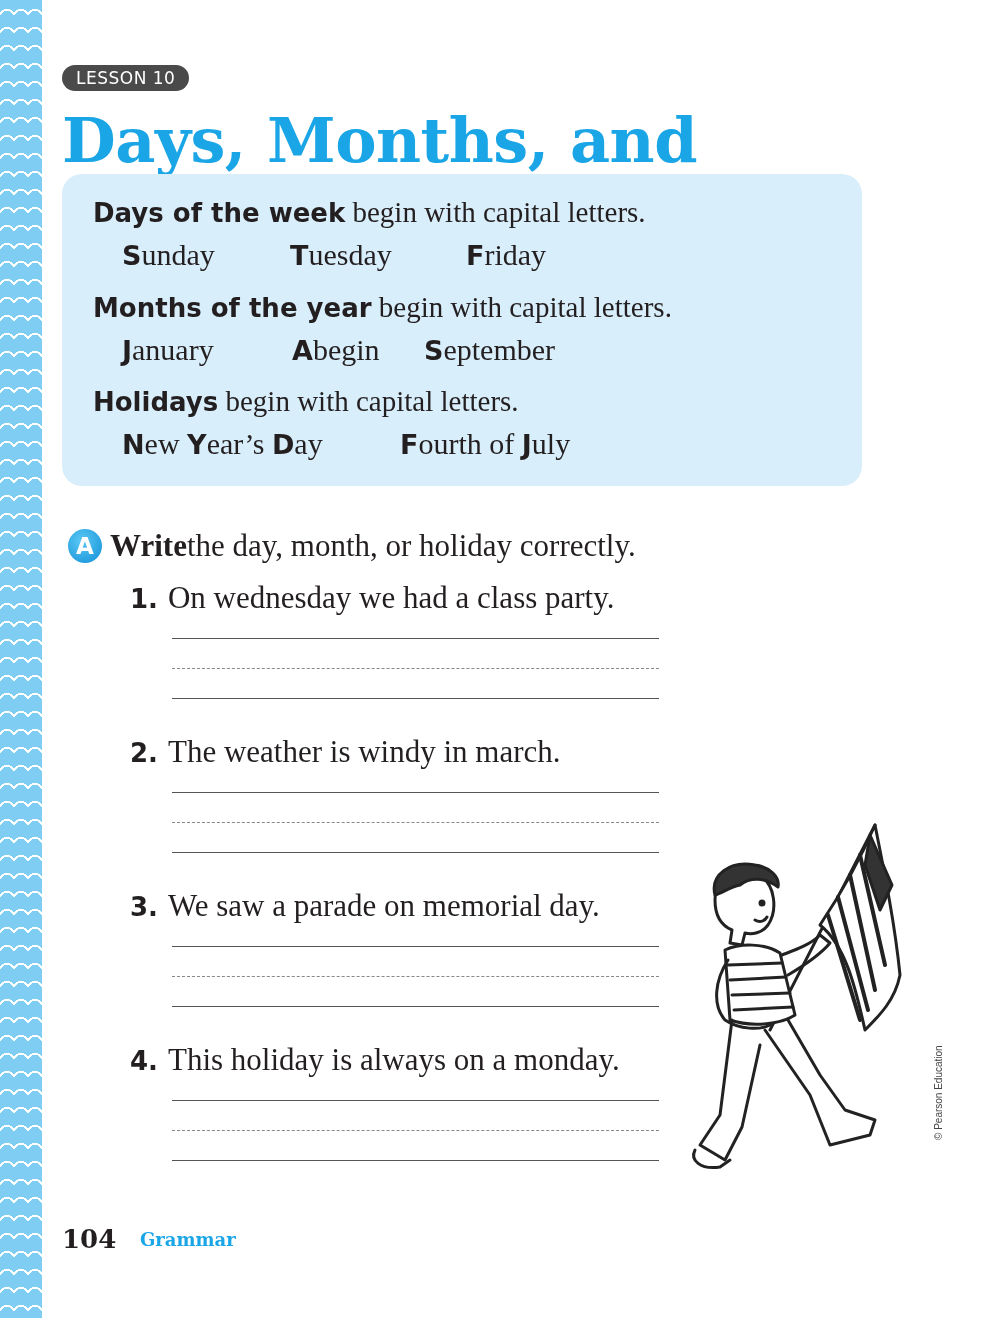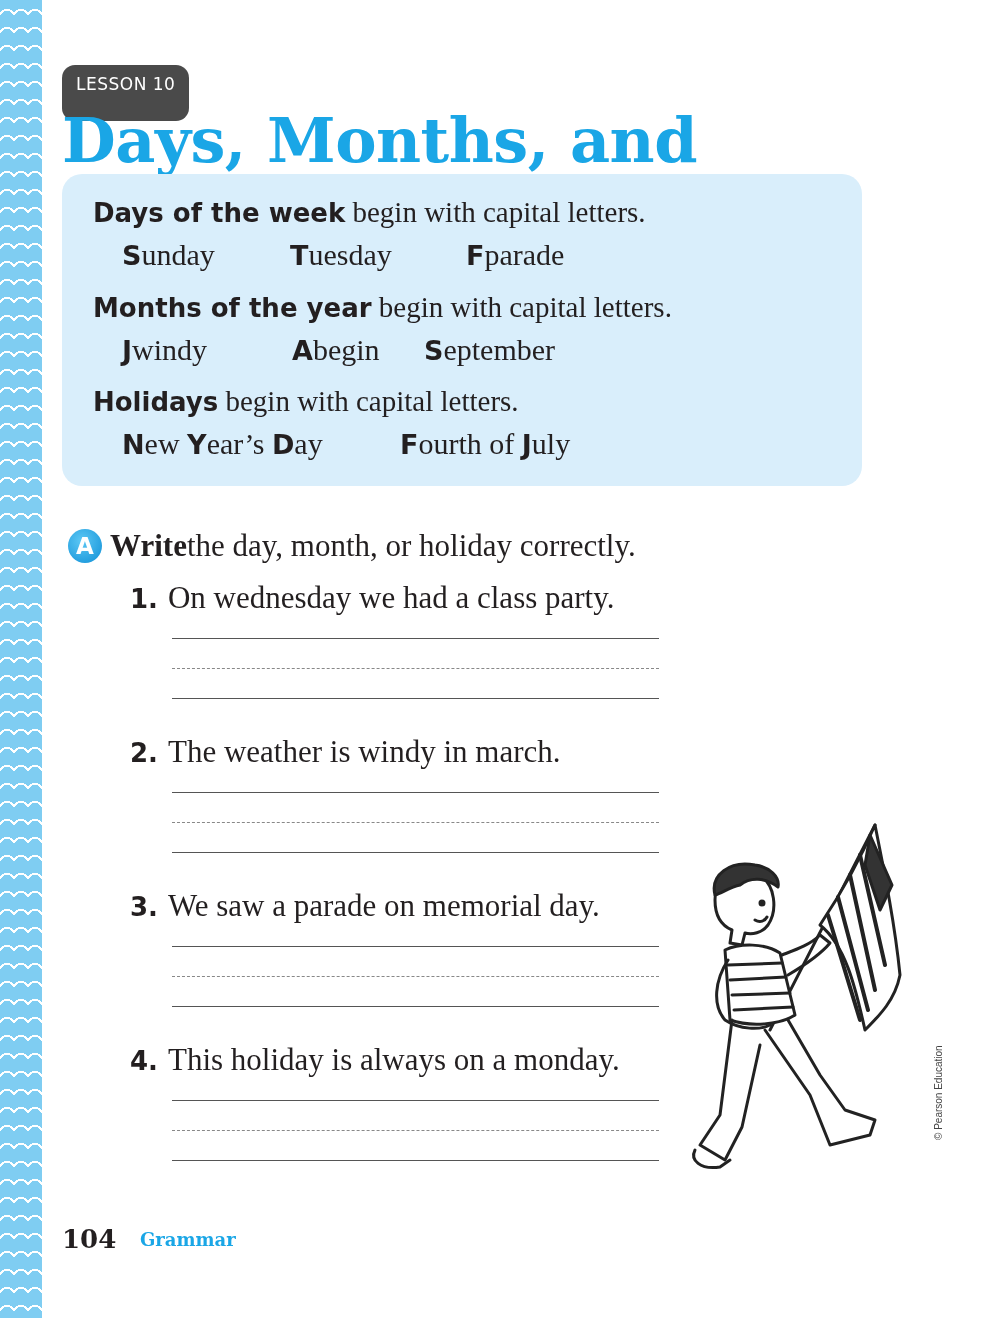--- a/index.html
+++ b/index.html
@@ -1,20 +1,20 @@
 <!DOCTYPE html>
 <html><head>
 <meta charset="utf-8">
 <style>
   html, body { margin:0; padding:0; }
   body { width:1000px; height:1318px; background:#ffffff; position:relative; overflow:hidden; font-family:"DejaVu Serif", serif; color:#231f20; }
   .wave-border { position:absolute; left:0; top:0; width:42px; height:1318px; background-color:#7fcdf2;
     background-image: radial-gradient(circle at 50% 100%, transparent 7px, #ffffff 7px, #ffffff 9px, transparent 9px);
     background-size:14px 18px; }
-  .lesson-badge { position:absolute; left:62px; top:65px; height:44px; padding:6px 14px; border-radius:13px; background:#4a4a4a; color:#fff; font-family:"DejaVu Sans", sans-serif; font-size:17px; line-height:26px; letter-spacing:0.5px; }
+  .lesson-badge { position:absolute; left:62px; top:65px; height:26px; padding:0 14px; border-radius:13px; background:#4a4a4a; color:#fff; font-family:"DejaVu Sans", sans-serif; font-size:17px; line-height:26px; letter-spacing:0.5px; }
   .title { position:absolute; left:62px; top:104px; font-family:"DejaVu Serif", serif; font-weight:bold; font-size:62px; color:#1aa6e6; letter-spacing:-0.5px; }
   .rule-box { position:absolute; left:62px; top:174px; width:800px; height:312px; background:#d9eefb; border-radius:20px; }
   .rule-line { position:absolute; left:31px; font-family:"Liberation Serif", serif; font-size:29px; }
   .rule-line b { font-family:"DejaVu Sans", sans-serif; font-weight:bold; font-size:26px; }
   .ex { position:absolute; font-family:"Liberation Serif", serif; font-size:30px; }
   .ex b { font-family:"DejaVu Sans", sans-serif; font-weight:bold; font-size:27px; }
   .section { position:absolute; left:68px; top:528px; font-family:"Liberation Serif", serif; font-size:31px; display:flex; align-items:center; }
   .badge-a { width:34px; height:34px; border-radius:50%; background:radial-gradient(circle at 40% 35%, #5cc8f5, #0f8fd6); color:#fff; font-family:"DejaVu Sans", sans-serif; font-weight:bold; font-size:23px; display:inline-flex; align-items:center; justify-content:center; margin-right:8px; }
   .section b { font-weight:bold; }
   .q { position:absolute; left:130px; font-family:"Liberation Serif", serif; font-size:31px; }
@@ -32,24 +32,24 @@
 
 <div class="wave-border"></div>
 
 <div class="lesson-badge">LESSON 10</div>
 <div class="title">Days, Months, and Holidays</div>
 
 <div class="rule-box">
   <div class="rule-line" style="top:22px"><b>Days of the week</b><span> begin with capital letters.</span></div>
   <div class="ex" style="left:60px;top:64px"><b>S</b><span>unday</span></div>
   <div class="ex" style="left:228px;top:64px"><b>T</b><span>uesday</span></div>
-  <div class="ex" style="left:404px;top:64px"><b>F</b><span>parade</span></div>
+  <div class="ex" style="left:404px;top:64px"><b>F</b><span>riday</span></div>
 
   <div class="rule-line" style="top:117px"><b>Months of the year</b><span> begin with capital letters.</span></div>
-  <div class="ex" style="left:60px;top:159px"><b>J</b><span>windy</span></div>
+  <div class="ex" style="left:60px;top:159px"><b>J</b><span>anuary</span></div>
   <div class="ex" style="left:230px;top:159px"><b>A</b><span>begin</span></div>
   <div class="ex" style="left:362px;top:159px"><b>S</b><span>eptember</span></div>
 
   <div class="rule-line" style="top:211px"><b>Holidays</b><span> begin with capital letters.</span></div>
   <div class="ex" style="left:60px;top:253px"><b>N</b><span>ew </span><b>Y</b><span>ear’s </span><b>D</b><span>ay</span></div>
   <div class="ex" style="left:338px;top:253px"><b>F</b><span>ourth of </span><b>J</b><span>uly</span></div>
 </div>
 
 <div class="section">
   <span class="badge-a">A</span>

